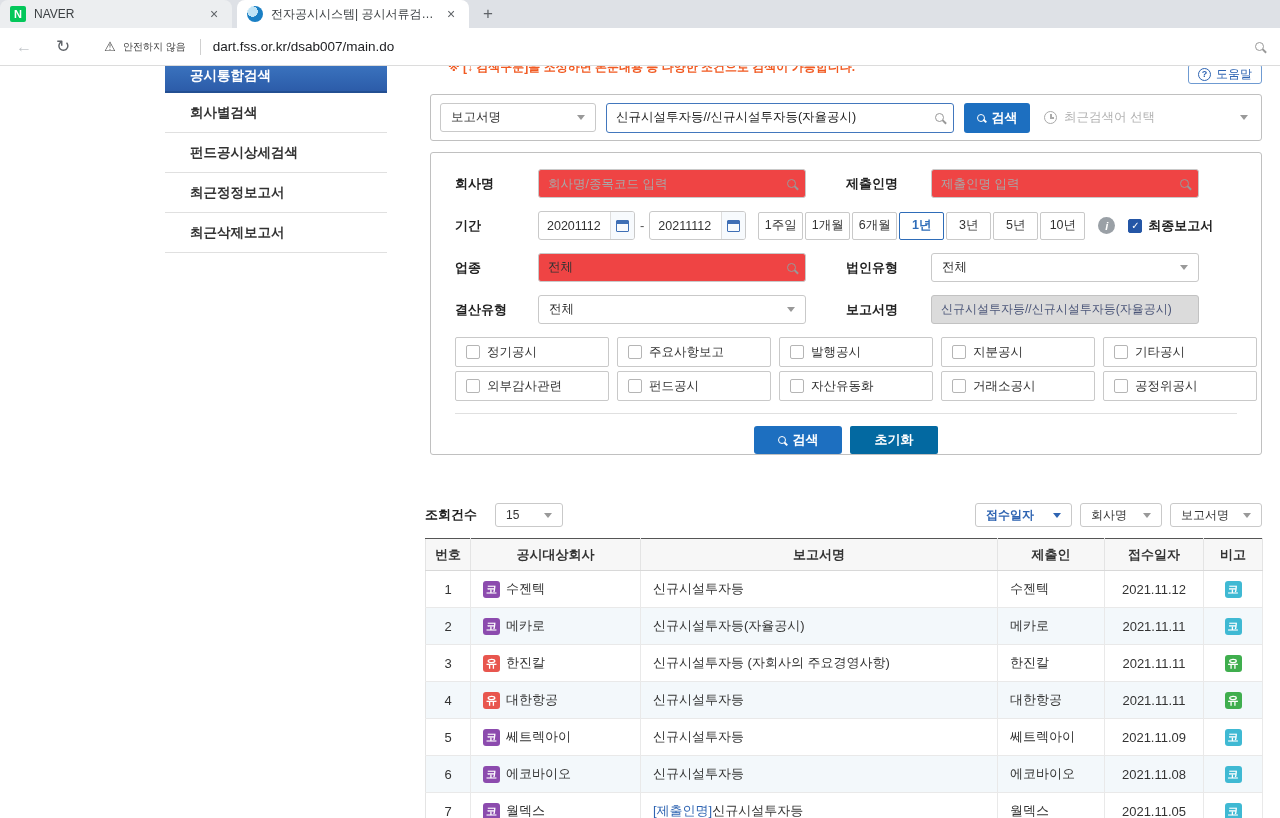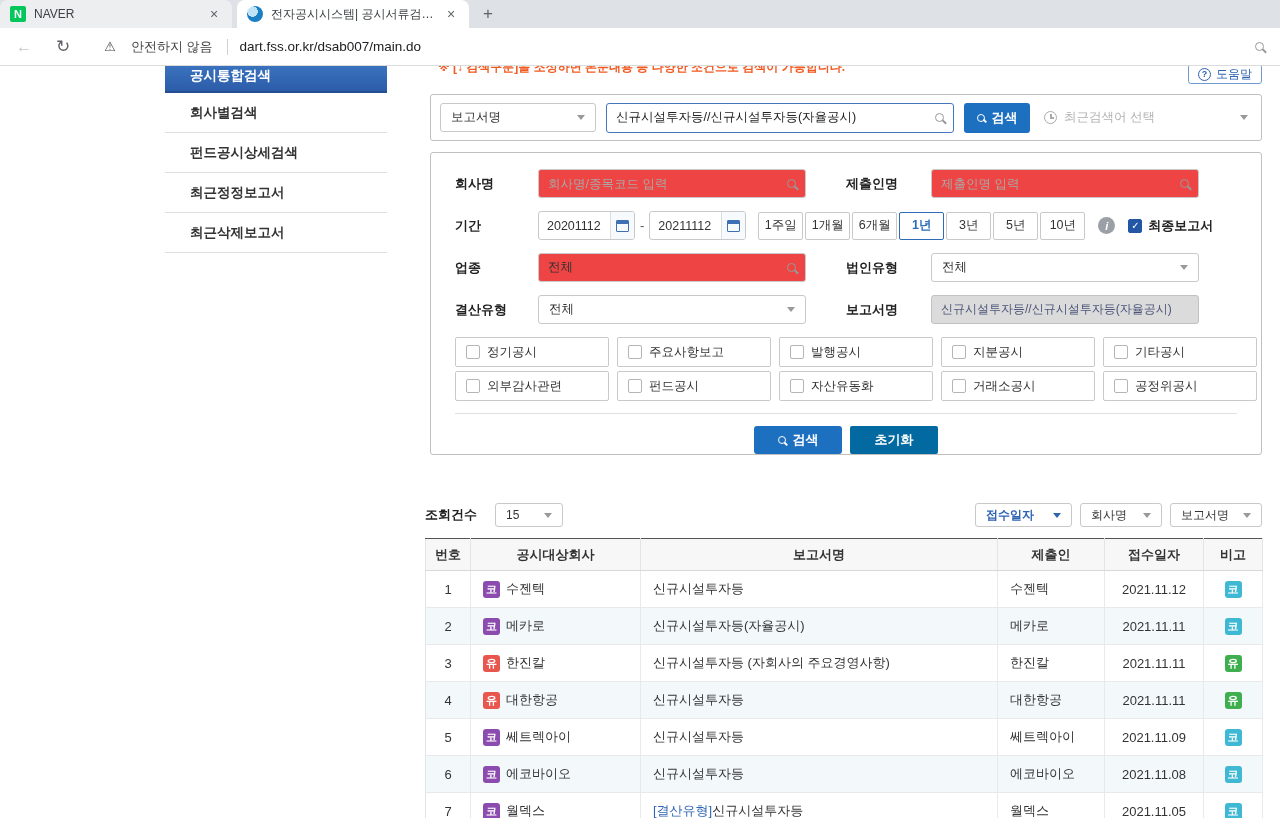--- a/index.html
+++ b/index.html
@@ -15,34 +15,34 @@
   .tab .tab-label { flex:1; white-space:nowrap; overflow:hidden; text-overflow:ellipsis; }
   .tab .close { font-size:14px; color:#5f6368; width:16px; text-align:center; }
   .naver-ico { width:16px; height:16px; background:#03c75a; color:#fff; font-weight:bold; font-size:11px; display:flex; align-items:center; justify-content:center; border-radius:2px; }
   .dart-ico { width:16px; height:16px; border-radius:50%; background:radial-gradient(circle at 35% 35%, #bfe3f5 0 35%, #1a7fc4 36% 100%); }
   .newtab { width:26px; height:26px; display:flex; align-items:center; justify-content:center; font-size:17px; color:#5f6368; margin-left:6px; margin-bottom:1px; }
   .addrbar { height:37px; display:flex; align-items:center; padding:0 16px; background:#fff; }
   .nav-ic { font-size:16px; line-height:1; }
   .back { color:#c3c7cb; margin-right:24px; }
   .reload { color:#5f6368; margin-right:34px; font-size:17px; }
   .warn { font-size:13px; color:#444; margin-right:7px; }
-  .warn-text { font-size:13px; color:#444;margin-left:8px; }
+  .warn-text { font-size:10px; color:#444; }
   .addr-div { width:1px; height:16px; background:#d0d0d0; margin:0 12px 0 14px; }
   .url { font-size:13.5px; color:#202124; flex:1; }
   .magg { display:inline-block; width:9px; height:9px; border:1.5px solid #999; border-radius:50%; position:relative; flex:none; }
   .magg::after { content:""; position:absolute; width:5px; height:1.5px; background:#999; right:-4px; bottom:-1px; transform:rotate(45deg); }
 
   
   .sidebar { position:absolute; left:165px; top:66px; width:222px; z-index:1; background:#fff; }
   .side-item { height:40px; line-height:40px; padding-left:25px; font-size:13.5px; font-weight:700; color:#333; border-bottom:1px solid #e0e0e0; cursor:pointer; background:#fff; }
   .side-item.active { margin-top:-8px; height:35px; line-height:35px; background:linear-gradient(180deg,#3e79c4,#2c5ca9); color:#fff; border-bottom:2px solid #234f92; }
 
   
   .main { position:absolute; left:420px; top:66px; right:0; bottom:0; }
-  .notice { position:absolute; top:-7px; left:18px; color:#f15a22; font-size:12px; font-weight:700; white-space:nowrap; }
+  .notice { position:absolute; top:-7px; left:28px; color:#f15a22; font-size:12px; font-weight:700; white-space:nowrap; }
   .help-btn { position:absolute; top:-2px; right:18px; height:20px; display:flex; align-items:center; gap:5px; padding:0 9px; border:1px solid #6f9bd2; border-radius:3px; background:#fff; color:#2e64b2; font-size:12px; cursor:pointer; }
   .qmark { width:13px; height:13px; border:1px solid #2e64b2; border-radius:50%; font-size:9px; display:flex; align-items:center; justify-content:center; color:#2e64b2; font-weight:700; }
 
   .panel { position:absolute; left:10px; width:832px; background:#fff; border:1px solid #c0c0c0; border-radius:3px; }
   .search-panel { top:28px; height:47px; display:flex; align-items:center; padding:0 9px; gap:10px; }
 
   .selbox { height:29px; border:1px solid #c9c9c9; border-radius:3px; display:flex; align-items:center; padding:0 10px; font-size:12.5px; color:#333; background:#fff; cursor:pointer; }
   .selbox .chev { margin-left:auto; }
   .chev { width:0; height:0; border-left:4px solid transparent; border-right:4px solid transparent; border-top:5px solid #999; flex:none; }
   .chev.blue { border-top-color:#2e64b2; }
@@ -428,21 +428,21 @@
           <td class="c-rem"><span class="badge remark-badge" data-market="kosdaq">코</span></td>
         </tr>
         <tr>
           <td class="c-no">7</td>
           <td class="c-comp">
               <span class="comp-inner">
                 <span class="badge market-badge" data-market="kosdaq">코</span>
                 <span class="comp-name">월덱스</span>
               </span>
             </td>
-          <td class="c-rep"><span class="rep-prefix">[결산유형]</span><span class="rep-name">신규시설투자등</span></td>
+          <td class="c-rep"><span class="rep-prefix">[제출인명]</span><span class="rep-name">신규시설투자등</span></td>
           <td class="c-sub">월덱스</td>
           <td class="c-date">2021.11.05</td>
           <td class="c-rem"><span class="badge remark-badge" data-market="kosdaq">코</span></td>
         </tr>
       </tbody>
     </table>
   </div>
 </div>
 
 </body></html>

